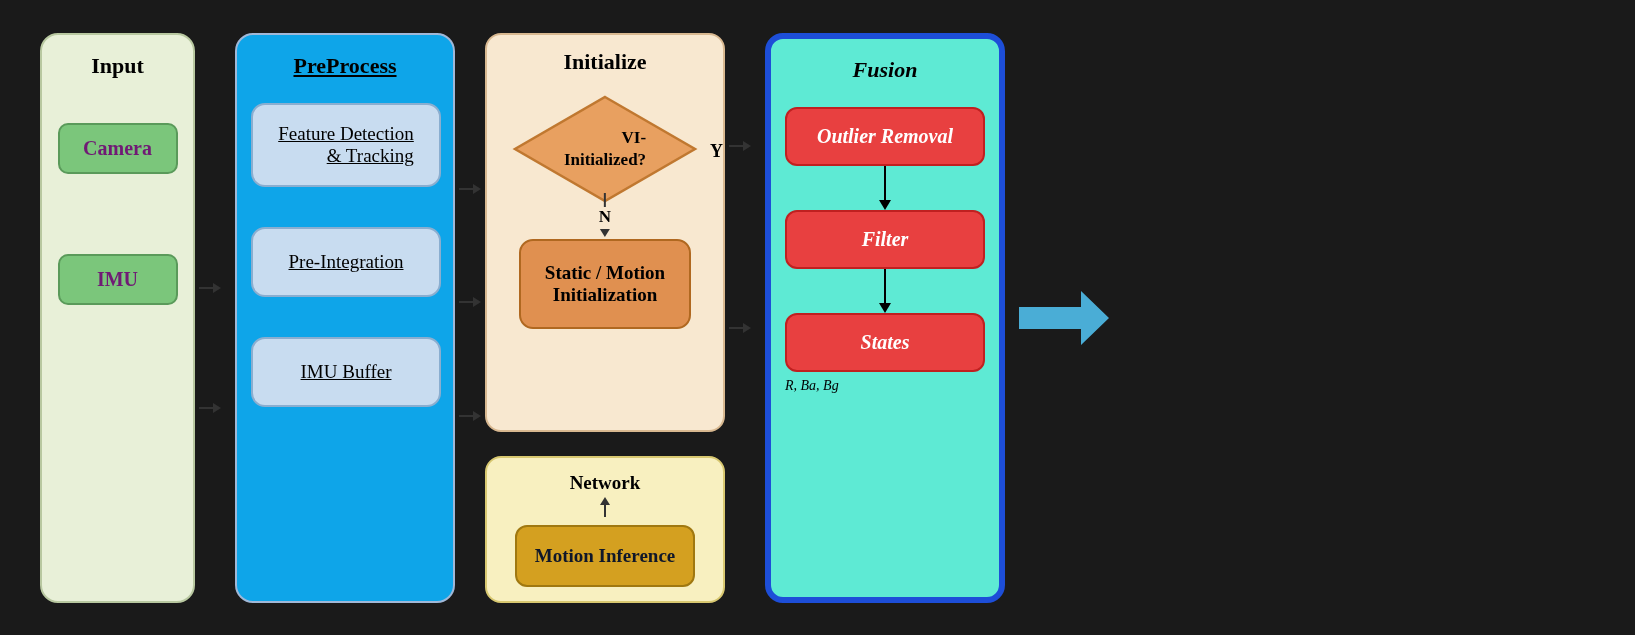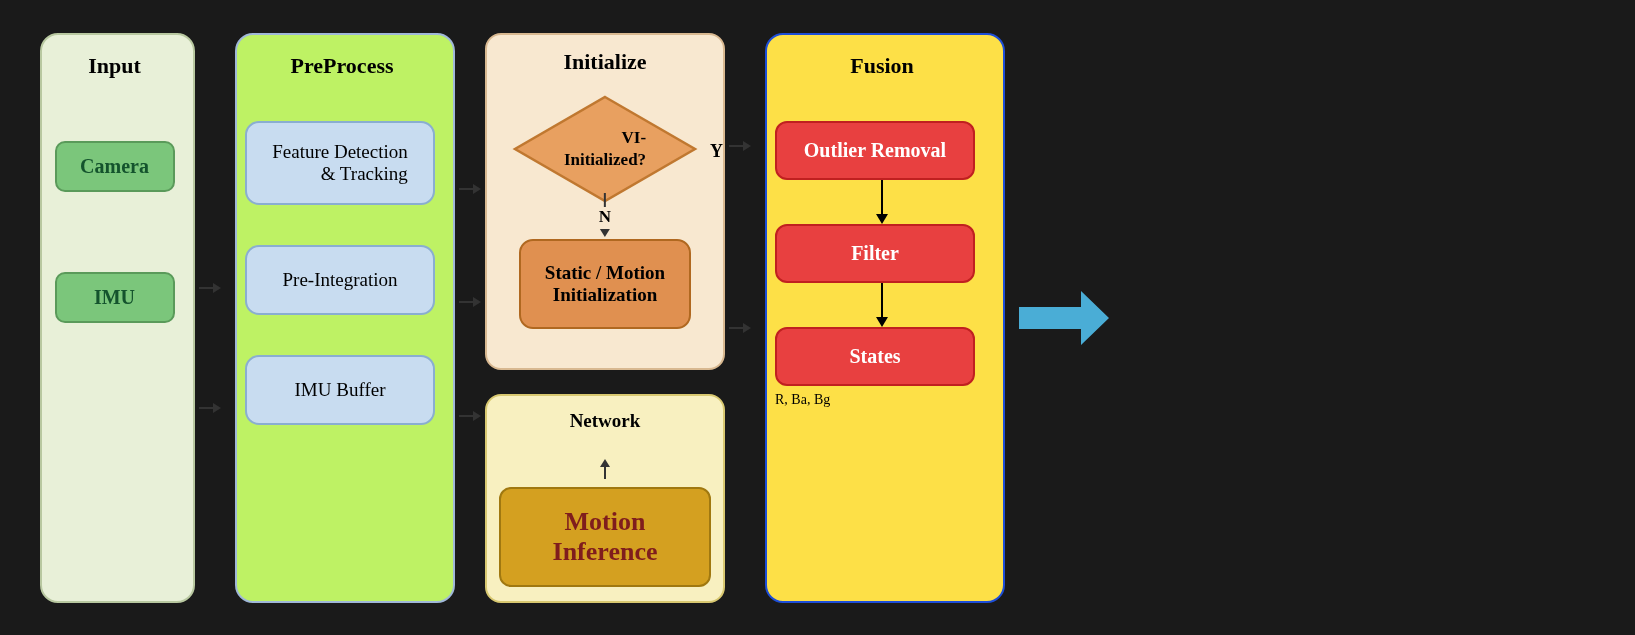--- a/index.html
+++ b/index.html
@@ -21,23 +21,22 @@
       justify-content: center;
       position: relative;
     }
 
     
     .section {
       border-radius: 18px;
       display: flex;
       flex-direction: column;
       align-items: center;
-      padding: 18px 14px 14px 8px;
+      padding: 18px 14px 14px 14px;
       position: relative;
-      gap: 18px;
     }
     .section-title {
       font-size: 22px;
       font-weight: bold;
       margin-bottom: 14px;
       color: #000;
     }
 
     
     .section-input {
@@ -53,32 +52,33 @@
       gap: 80px;
       margin-top: 30px;
     }
     .input-box {
       background: #7bc67b;
       border: 2px solid #5a9a5a;
       border-radius: 10px;
       padding: 12px 22px;
       font-size: 20px;
       font-weight: bold;
-      color: #14532d;
+      color: #701a75;
       text-align: center;
       width: 120px;
     }
 
     
     .section-preprocess {
-      background: #bef264;
+      background: #0ea5e9;
       border: 2px solid #a0b8d8;
       width: 220px;
       height: 570px;
       margin-left: 10px;
+      text-decoration: underline;
     }
     .preprocess-boxes {
       display: flex;
       flex-direction: column;
       gap: 40px;
       margin-top: 10px;
       width: 100%;
     }
     .preprocess-box {
       background: #c8dcf0;
@@ -108,41 +108,42 @@
       min-height: 90px;
       display: flex;
       align-items: center;
       justify-content: center;
       margin-top: 30px;
     }
     .network-title {
       font-size: 19px;
       font-weight: bold;
       color: #000;
-      margin-bottom: 27px;
+      margin-bottom: 3px;
     }
     .motion-inference-box {
       background: #d4a020;
       border: 2px solid #a07810;
       border-radius: 12px;
       padding: 18px 14px;
-      font-size: 26px;
-      font-weight: bold;
-      color: #7f1d1d;
-      text-align: center;
-      width: 212px;
+      font-size: 19px;
+      font-weight: bold;
+      color: #0f172a;
+      text-align: center;
+      width: 180px;
     }
 
     
     .section-fusion {
-      background: #fde047;
-      border: 2px solid #1d4ed8;
+      background: #5eead4;
+      border: 6px solid #1d4ed8;
       width: 240px;
       height: 570px;
       margin-left: 10px;
+      font-style: italic;
     }
     .fusion-boxes {
       display: flex;
       flex-direction: column;
       gap: 0px;
       margin-top: 10px;
       width: 100%;
     }
     .fusion-box {
       background: #e84040;

